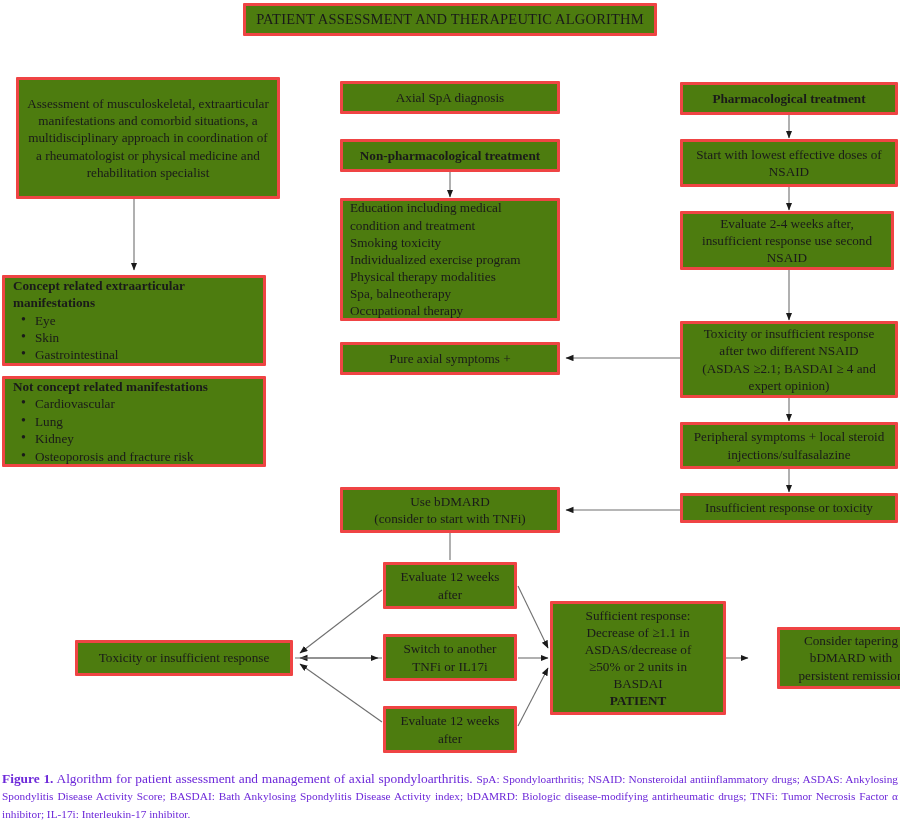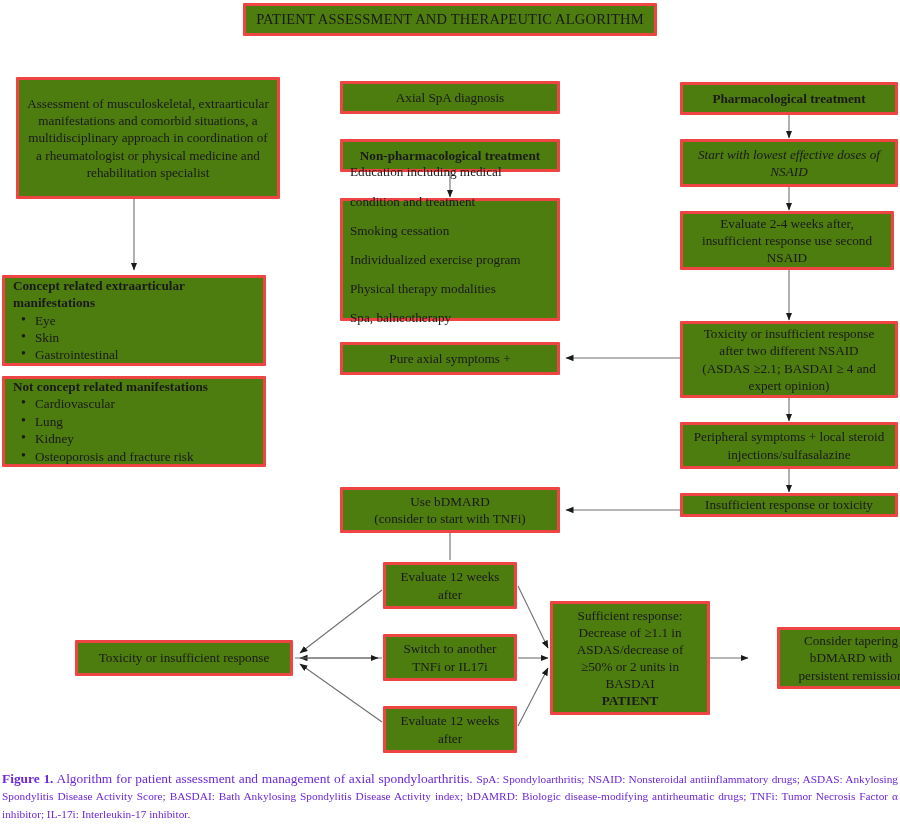--- a/index.html
+++ b/index.html
@@ -174,63 +174,63 @@
   </div>
 
   <div class="box" style="left:340px; top:81px; width:220px; height:33px;">
     <div>Axial SpA diagnosis</div>
   </div>
 
   <div class="box" style="left:340px; top:139px; width:220px; height:33px;">
     <div class="ttl">Non-pharmacological treatment</div>
   </div>
 
-  <div class="box left-align" style="left:340px; top:198px; width:220px; height:123px; padding-left:7px;gap:12px;">
+  <div class="box left-align" style="left:340px; top:198px; width:220px; height:123px; padding-left:7px;">
     <div class="lines-left">Education including medical</div>
     <div class="lines-left">condition and treatment</div>
-    <div class="lines-left">Smoking cessation</div>
+    <div class="lines-left">Smoking toxicity</div>
     <div class="lines-left">Individualized exercise program</div>
     <div class="lines-left">Physical therapy modalities</div>
     <div class="lines-left">Spa, balneotherapy</div>
     <div class="lines-left">Occupational therapy</div>
   </div>
 
   <div class="box" style="left:340px; top:342px; width:220px; height:33px;padding-left:8px;">
     <div>Pure axial symptoms +</div>
   </div>
 
   <div class="box" style="left:340px; top:487px; width:220px; height:46px;">
     <div>Use bDMARD</div>
     <div>(consider to start with TNFi)</div>
   </div>
 
   <div class="box" style="left:680px; top:82px; width:218px; height:33px;">
     <div class="ttl">Pharmacological treatment</div>
   </div>
 
-  <div class="box" style="left:680px; top:139px; width:218px; height:48px;font-style:italic;">
+  <div class="box" style="left:680px; top:139px; width:218px; height:48px;">
     <div>Start with lowest effective doses of NSAID</div>
   </div>
 
   <div class="box" style="left:680px; top:211px; width:214px; height:59px;">
     <div>Evaluate 2-4 weeks after, insufficient response use second NSAID</div>
   </div>
 
   <div class="box" style="left:680px; top:321px; width:218px; height:77px;">
     <div>Toxicity or insufficient response</div>
     <div>after two different NSAID</div>
     <div>(ASDAS ≥2.1; BASDAI ≥ 4 and</div>
     <div>expert opinion)</div>
   </div>
 
   <div class="box" style="left:680px; top:422px; width:218px; height:47px;">
     <div>Peripheral symptoms + local steroid injections/sulfasalazine</div>
   </div>
 
-  <div class="box" style="left:680px; top:493px; width:218px; height:24px;">
+  <div class="box" style="left:680px; top:493px; width:218px; height:30px;">
     <div>Insufficient response or toxicity</div>
   </div>
 
   <div class="box" style="left:75px; top:640px; width:218px; height:36px;">
     <div>Toxicity or insufficient response</div>
   </div>
 
   <div class="box" style="left:383px; top:562px; width:134px; height:47px;">
     <div>Evaluate 12 weeks</div>
     <div>after</div>
@@ -239,21 +239,21 @@
   <div class="box" style="left:383px; top:634px; width:134px; height:47px;">
     <div>Switch to another</div>
     <div>TNFi or IL17i</div>
   </div>
 
   <div class="box" style="left:383px; top:706px; width:134px; height:47px;">
     <div>Evaluate 12 weeks</div>
     <div>after</div>
   </div>
 
-  <div class="box" style="left:550px; top:601px; width:160px; height:114px;">
+  <div class="box" style="left:550px; top:601px; width:176px; height:114px;">
     <div>Sufficient response:</div>
     <div>Decrease of ≥1.1 in</div>
     <div>ASDAS/decrease of</div>
     <div>≥50% or 2 units in</div>
     <div>BASDAI</div>
     <div class="bold-line">PATIENT</div>
   </div>
 
   <div class="box" style="left:777px; top:627px; width:148px; height:62px;">
     <div>Consider tapering</div>

